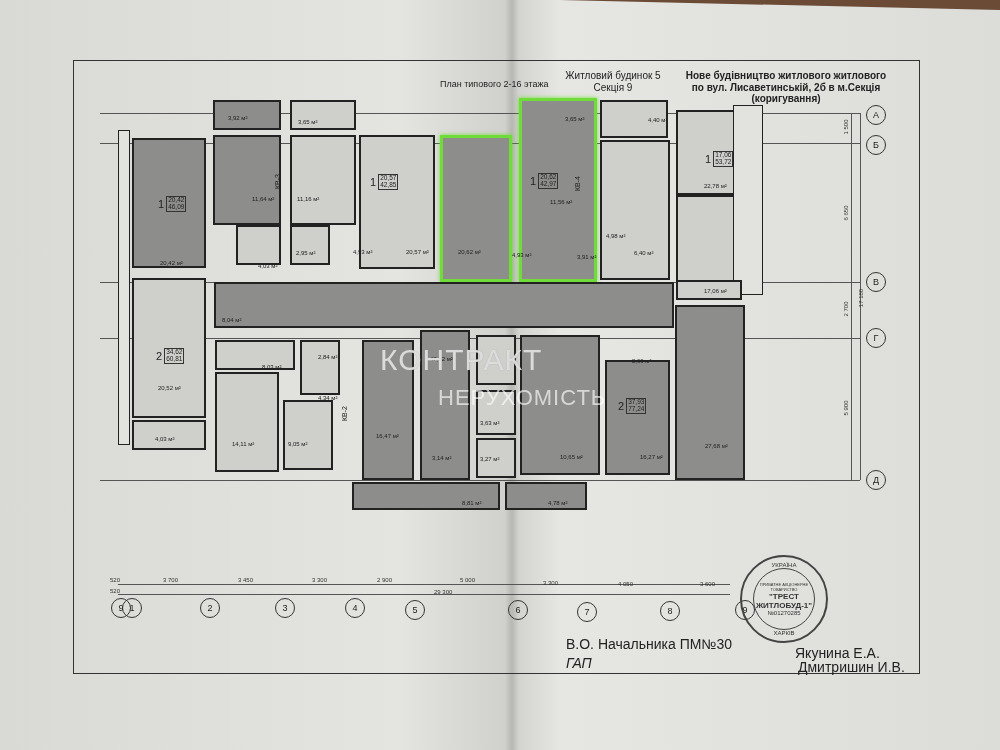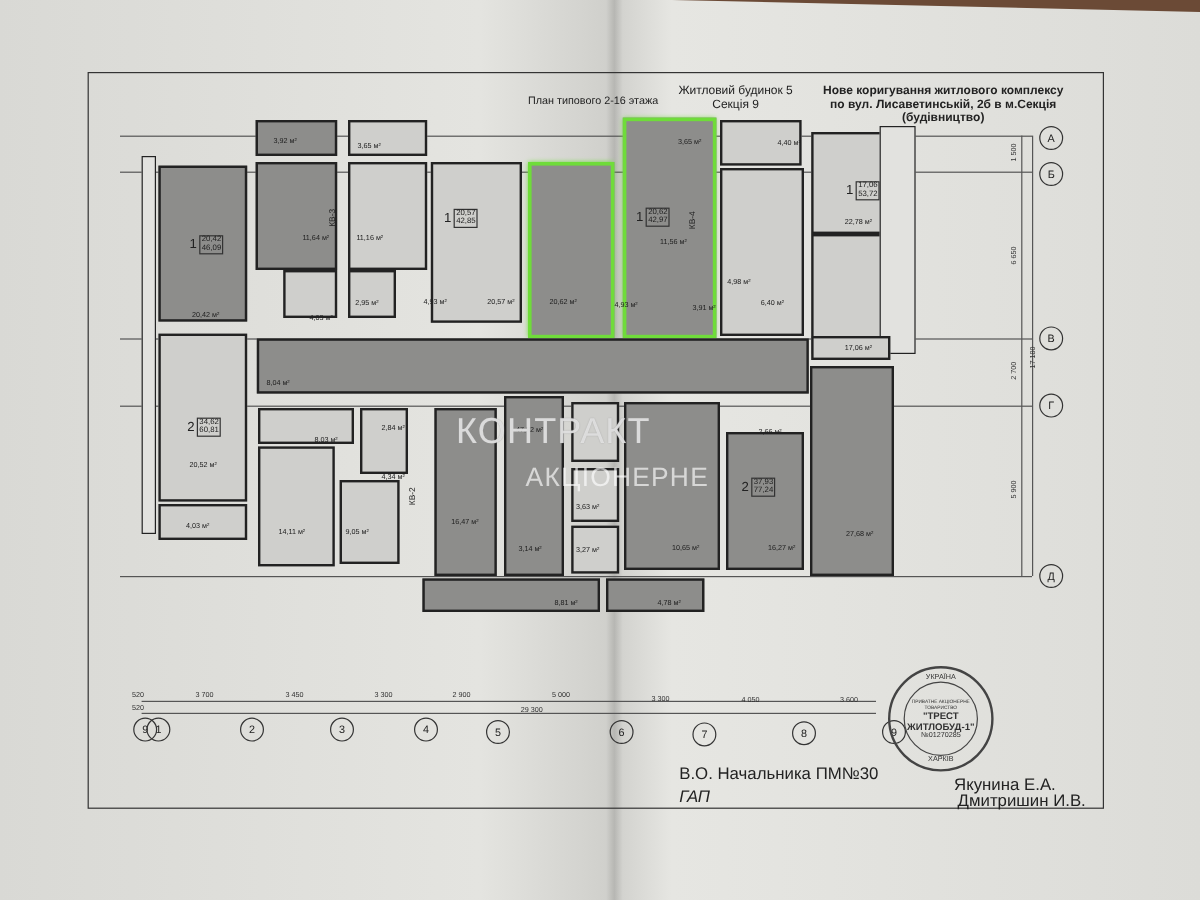--- a/index.html
+++ b/index.html
@@ -34,23 +34,23 @@
 <div id="paper" class="abs"></div>
 <div id="fold" class="abs"></div>
 <div id="frame" class="abs"></div>
 
 <div class="abs title" style="left:420px;top:79px;font-size:9px;padding-left:20px;">План типового 2-16 этажа</div>
 <div class="abs title" style="left:548px;top:70px;font-size:10px;width:130px;">
   <div>Житловий будинок 5</div>
   <div>Секція 9</div>
 </div>
 <div class="abs title" style="left:676px;top:70px;font-size:10px;font-weight:bold;width:220px;">
-  <div>Нове коригування житлового комплексу</div>
+  <div>Нове будівництво житлового житлового</div>
   <div>по вул. Лисаветинській, 2б в м.Секція</div>
-  <div>(будівництво)</div>
+  <div>(коригування)</div>
 </div>
 
 <div class="abs hline" style="left:100px;top:113px;width:760px;"></div>
 <div class="abs hline" style="left:100px;top:143px;width:760px;"></div>
 <div class="abs hline" style="left:100px;top:282px;width:760px;"></div>
 <div class="abs hline" style="left:100px;top:338px;width:760px;"></div>
 <div class="abs hline" style="left:100px;top:480px;width:760px;"></div>
 
 <div class="abs wall" style="left:118px;top:130px;width:12px;height:315px;"></div>
 
@@ -172,21 +172,21 @@
 <div class="abs lbl" style="left:560px;top:454px;">10,65 м²</div>
 <div class="abs lbl" style="left:640px;top:454px;">16,27 м²</div>
 <div class="abs lbl" style="left:632px;top:358px;">2,66 м²</div>
 <div class="abs lbl" style="left:705px;top:443px;">27,68 м²</div>
 
 <div class="abs lbl" style="left:270px;top:178px;transform:rotate(-90deg);font-size:7px;">КВ-3</div>
 <div class="abs lbl" style="left:570px;top:180px;transform:rotate(-90deg);font-size:7px;">КВ-4</div>
 <div class="abs lbl" style="left:337px;top:410px;transform:rotate(-90deg);font-size:7px;">КВ-2</div>
 
 <div id="watermark" class="abs">КОНТРАКТ</div>
-<div id="watermark2" class="abs">АКЦІОНЕРНЕ</div>
+<div id="watermark2" class="abs">НЕРУХОМІСТЬ</div>
 
 <div class="abs axis" style="left:866px;top:105px;">А</div>
 <div class="abs axis" style="left:866px;top:135px;">Б</div>
 <div class="abs axis" style="left:866px;top:272px;">В</div>
 <div class="abs axis" style="left:866px;top:328px;">Г</div>
 <div class="abs axis" style="left:866px;top:470px;">Д</div>
 <div class="abs vline" style="left:851px;top:113px;height:367px;"></div>
 <div class="abs vline" style="left:860px;top:113px;height:367px;"></div>
 <div class="abs dim" style="left:838px;top:124px;transform:rotate(-90deg);">1 500</div>
 <div class="abs dim" style="left:838px;top:210px;transform:rotate(-90deg);">6 650</div>

